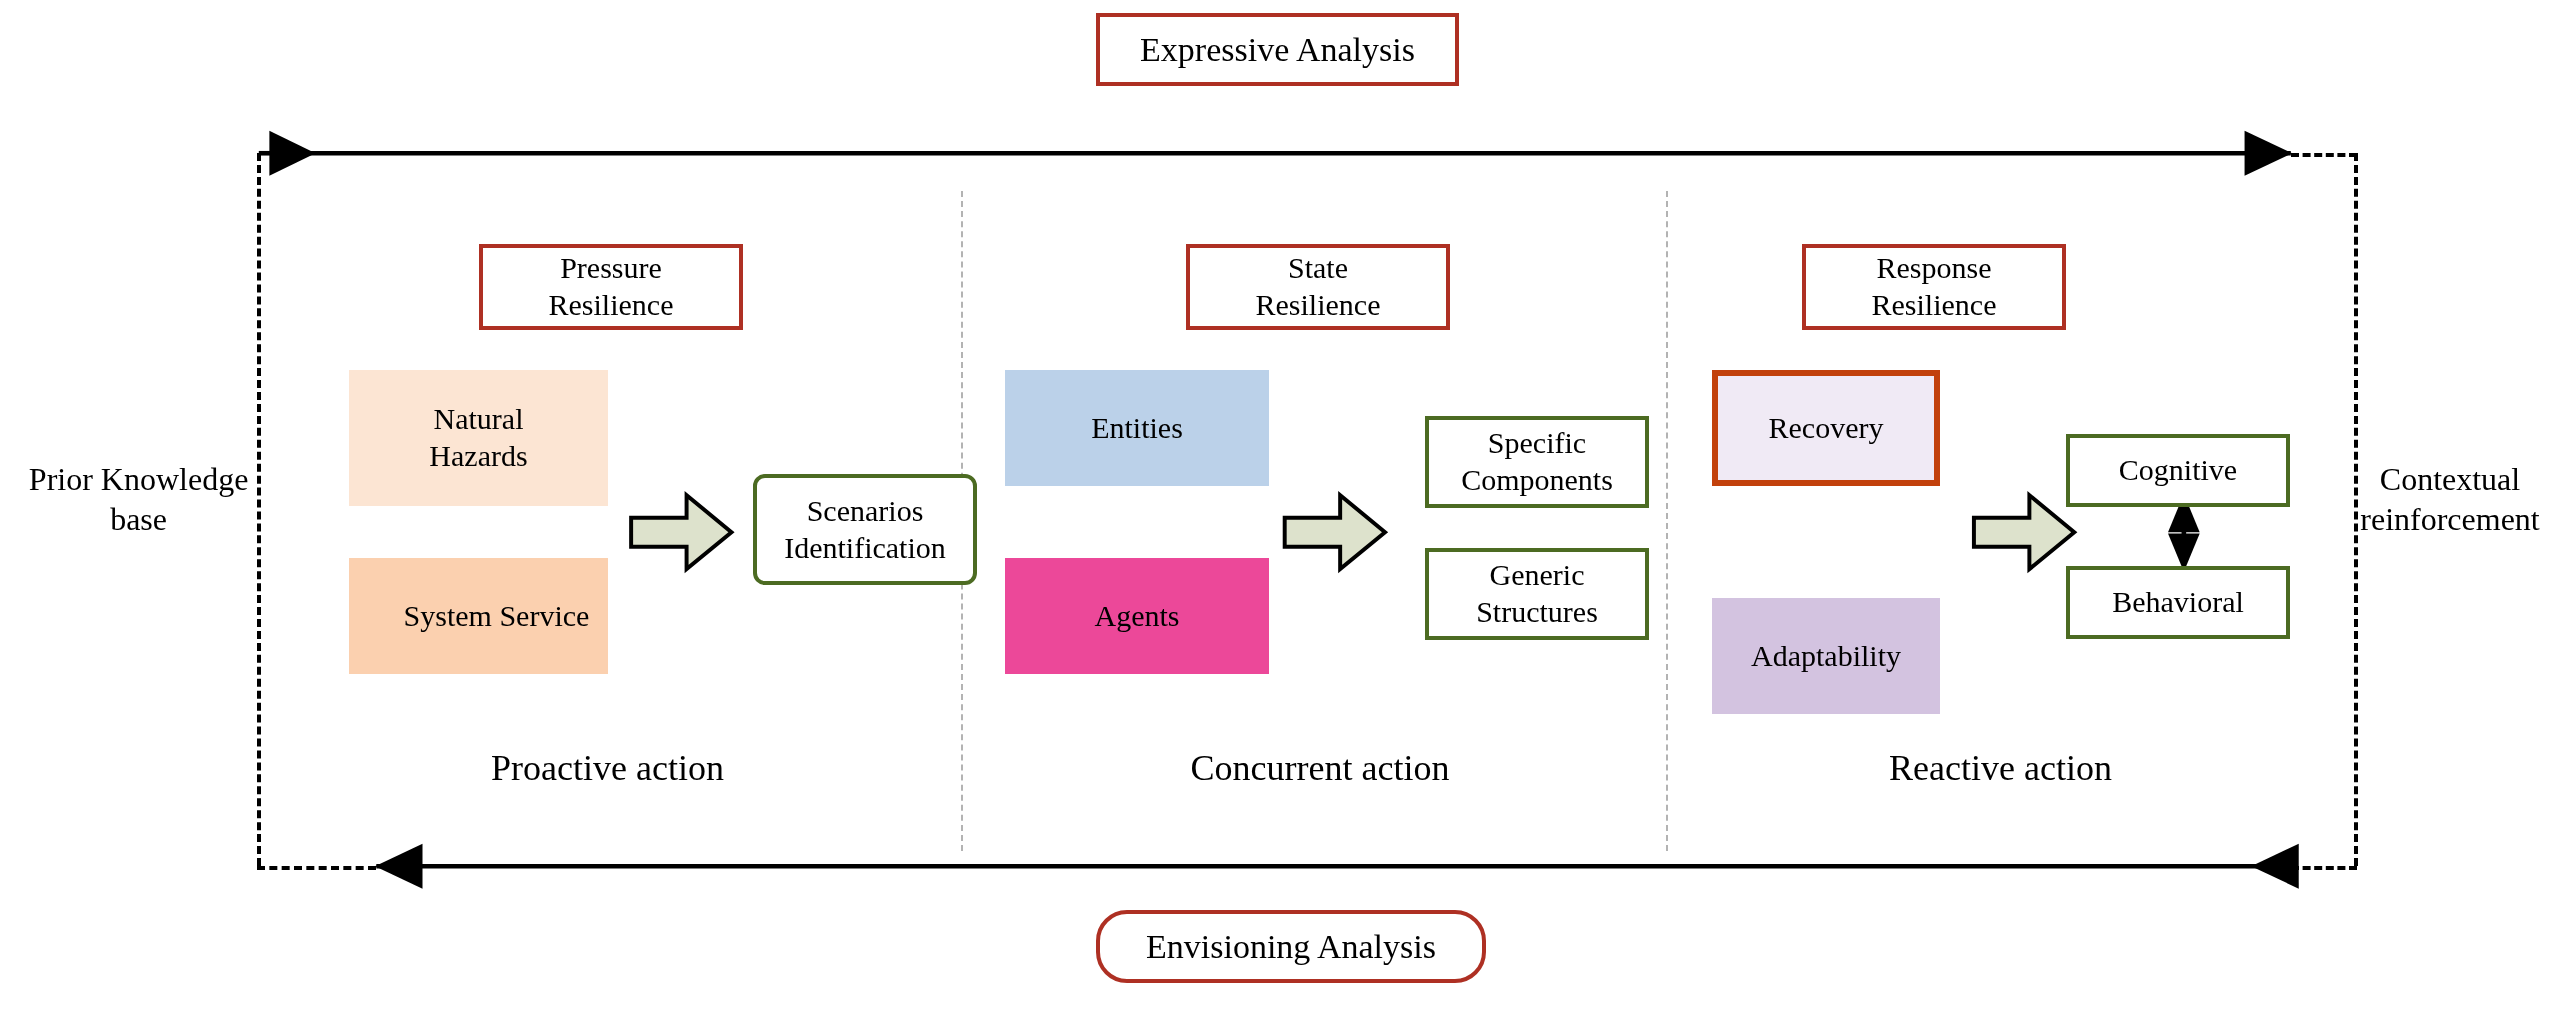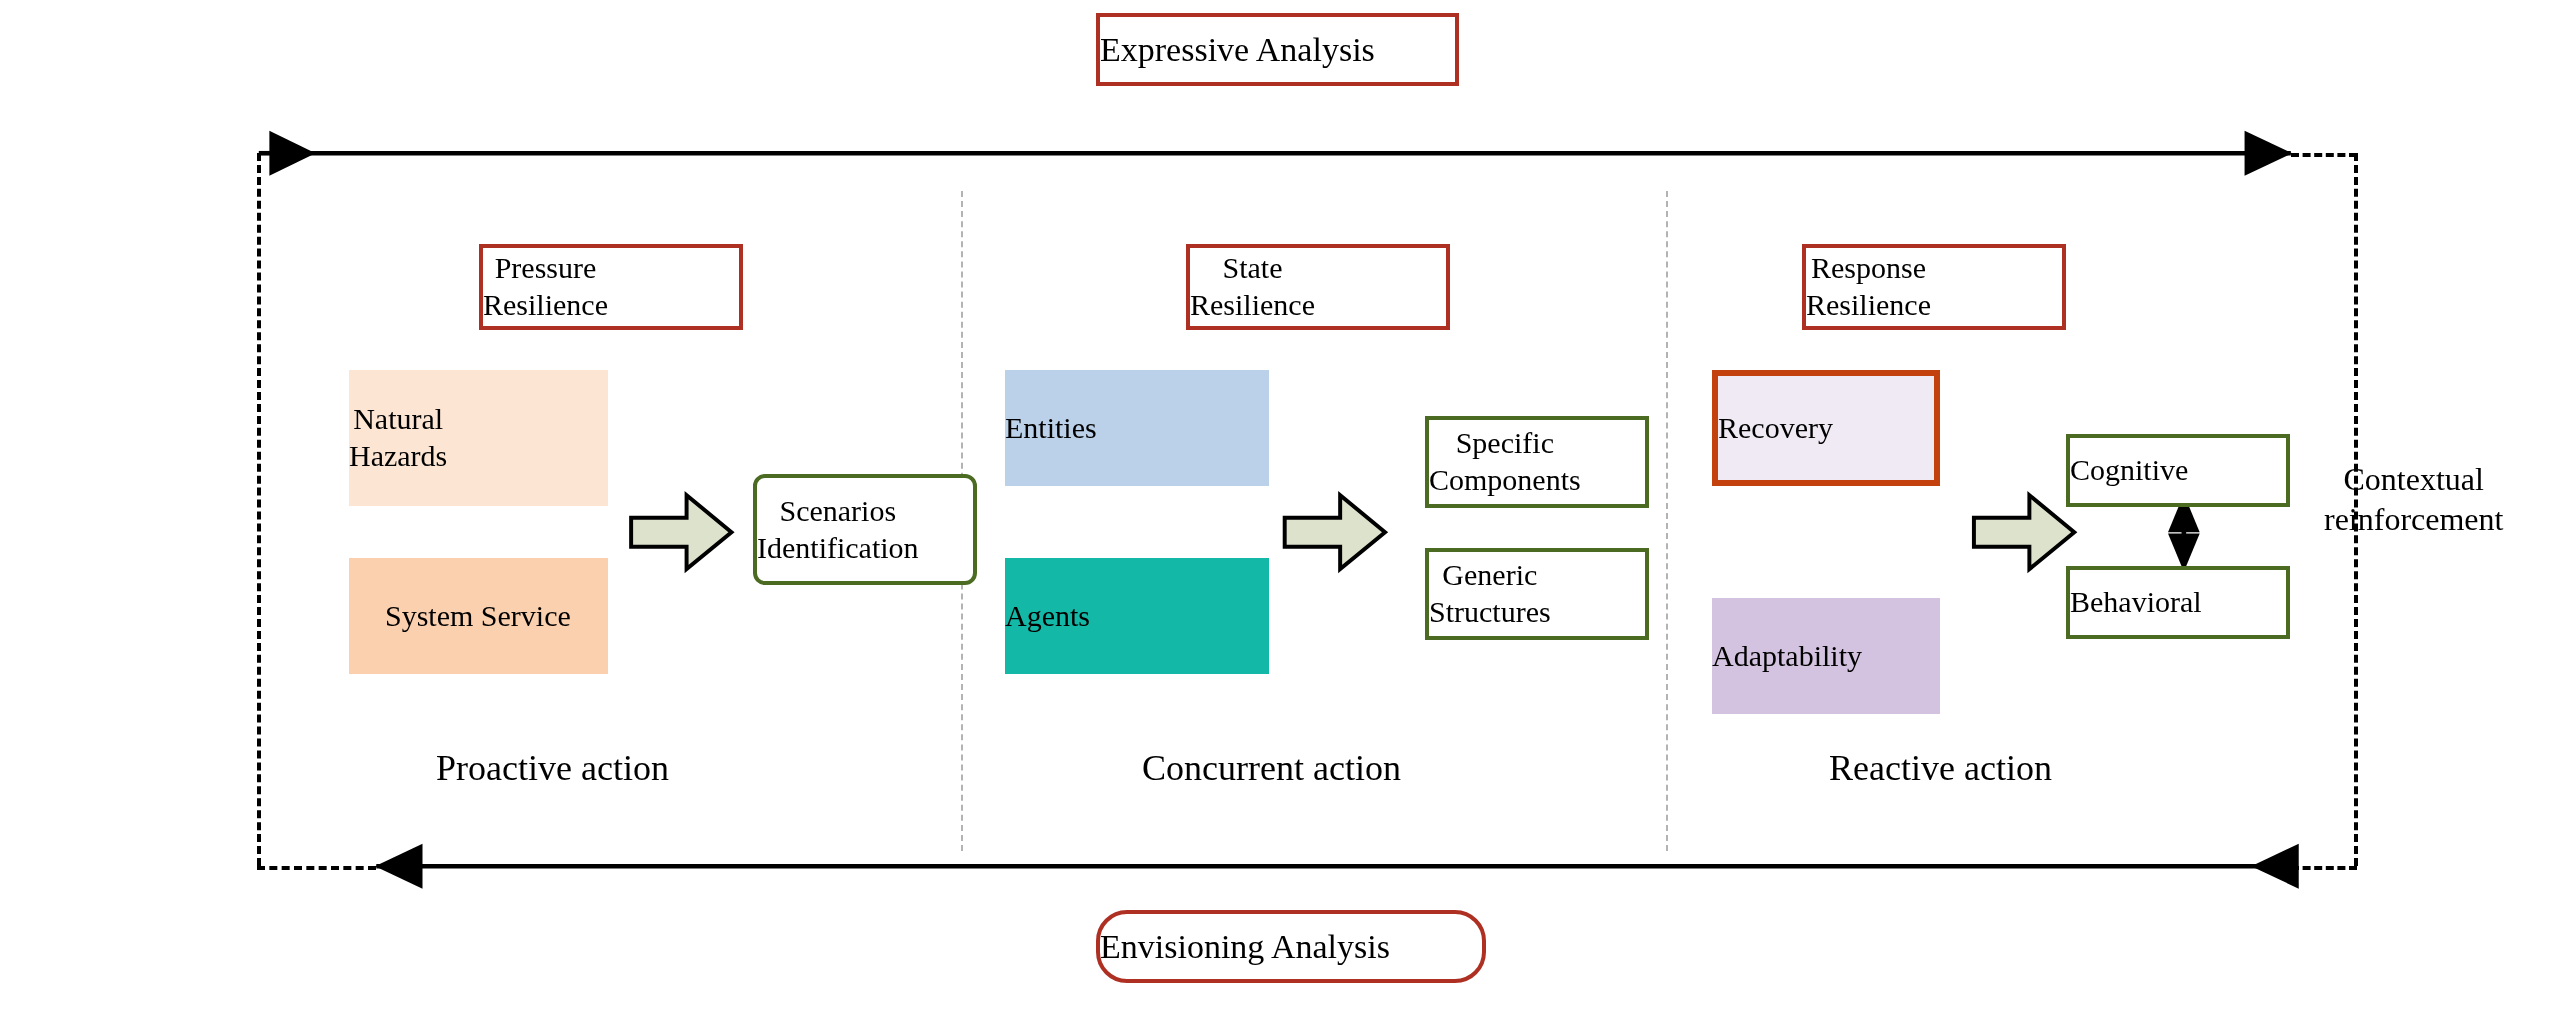--- a/index.html
+++ b/index.html
@@ -19,20 +19,21 @@
     overflow: hidden;
   }
 
   
   .abs { position: absolute; box-sizing: border-box; }
 
   
   .ctr {
     display: flex;
     align-items: center;
+    justify-content: center;
     text-align: center;
     line-height: 1.22;
     white-space: pre-line;
   }
 
   
   .redbox {
     border: 4px solid #ae3023;
     background: #ffffff;
     font-size: 34px;
@@ -50,21 +51,21 @@
     border: 4px solid #4c6b22;
     background: #ffffff;
     font-size: 30px;
   }
 
   
   .tile { font-size: 30px; }
   .tile-nh  { background: #fce5d3; }
   .tile-ss  { background: #fbd0af; }
   .tile-ent { background: #bbd1e9; }
-  .tile-agt { background: #14b8a6; }
+  .tile-agt { background: #ec4899; }
   .tile-rec { background: #f0eaf5; border: 6px solid #c2410c; }
   .tile-ada { background: #d3c3e0; }
 
   
   .plaintext {
     font-size: 32px;
     line-height: 1.25;
     white-space: pre-line;
   }
   .actionlabel { font-size: 36px; }
@@ -143,20 +144,24 @@
     <g>
       <line x1="3308" y1="760" x2="3308" y2="852" stroke="#000" stroke-width="7"></line>
       <polygon points="3308,748 3284,806 3332,806" fill="#000"></polygon>
       <polygon points="3308,866 3284,808 3332,808" fill="#000"></polygon>
     </g>
   </svg>
 
   <div class="abs colsep" style="left:961px; top:191px; height:660px;"></div>
   <div class="abs colsep" style="left:1666px; top:191px; height:660px;"></div>
 
+  <div class="abs plaintext ctr" style="left:6.6px; top:456px; width:264px; height:86px; text-align:center;">
+    <span>Prior Knowledge
+base</span>
+  </div>
   <div class="abs plaintext ctr" style="left:2324px; top:456px; width:252px; height:86px; text-align:center;">
     <span>Contextual
 reinforcement</span>
   </div>
 
   <div class="abs pillarbox ctr" style="left:479px; top:244px; width:264px; height:86px;">
     <span>Pressure
 Resilience</span>
   </div>
 

